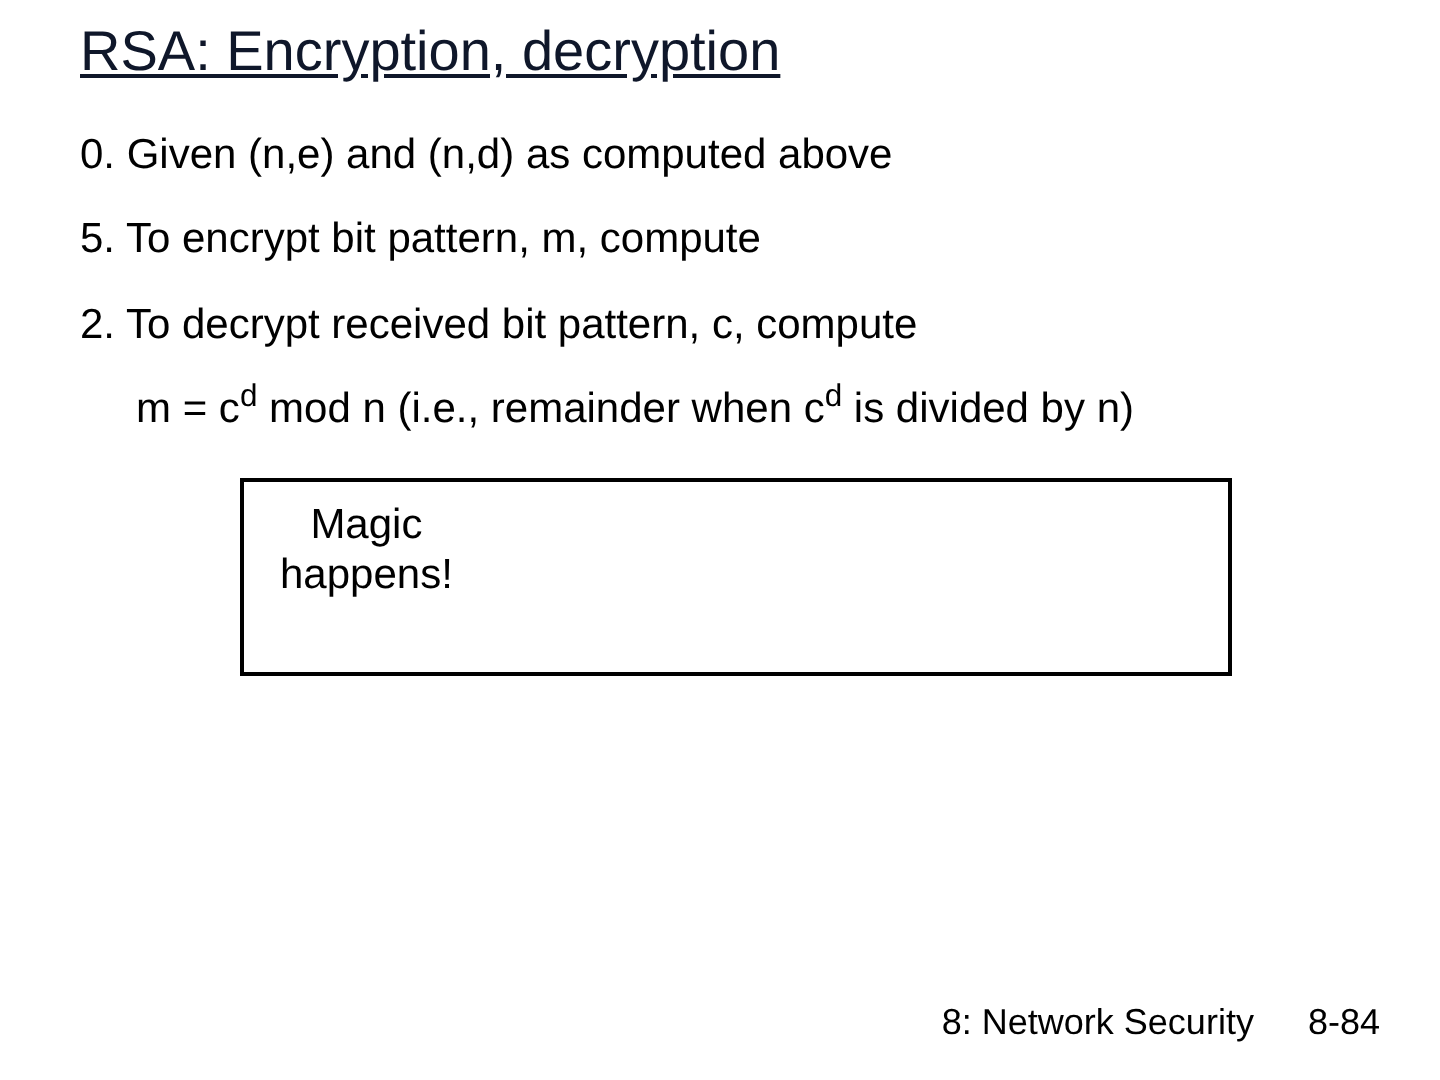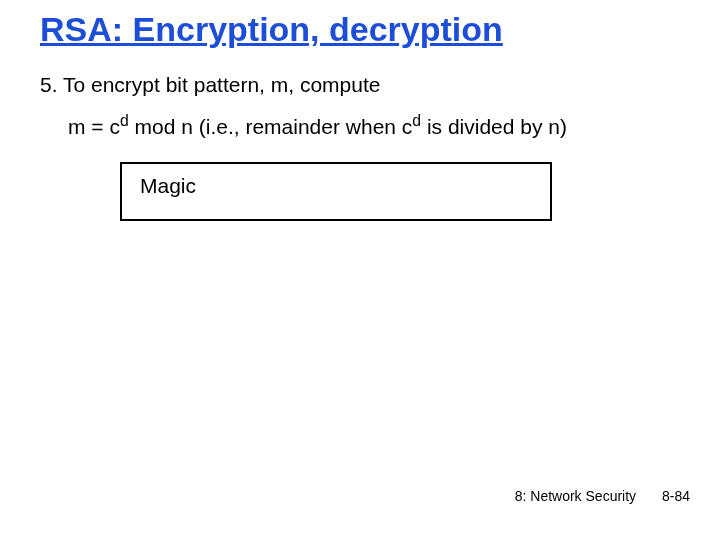--- a/index.html
+++ b/index.html
@@ -14,44 +14,44 @@
     box-sizing: border-box;
   }
   .slide {
     padding: 10px 30px 0 40px;
     box-sizing: border-box;
     width: 720px;
     height: 540px;
     position: relative;
   }
   .title {
-    font-size: 34px;
-    color: #1d4ed8;
+    font-size: 28px;
+    color: #0f172a;
     text-decoration: underline;
     margin: 0 0 22px 0;
-    font-weight: bold;
+    font-weight: normal;
   }
   .line {
     font-size: 21px;
     line-height: 1.35;
     margin-bottom: 14px;
   }
   .sub {
     margin-left: 28px;
   }
   sup {
     font-size: 0.75em;
     vertical-align: super;
     line-height: 0;
   }
   .magicbox {
     border: 2px solid #000;
-    padding: 10px 18px 21px 18px;
+    padding: 10px 18px 36px 18px;
     margin: 20px 0 0 80px;
-    width: 432px;
+    width: 496px;
     box-sizing: border-box;
     position: relative;
   }
   .magicrow {
     display: flex;
     align-items: flex-start;
     gap: 18px;
   }
   .magiclabel {
     font-size: 21px;
@@ -72,48 +72,51 @@
   }
   .underbrace-svg {
     display: block;
   }
   .underbrace-label {
     font-size: 20px;
     margin-top: -2px;
   }
   .footer {
     position: absolute;
-    bottom: 36px;
+    bottom: 18px;
     right: 30px;
-    font-size: 14px;
+    font-size: 18px;
     font-family: Arial, sans-serif;
     color: #000;
   }
   .footer .chap {
     margin-right: 22px;
   }
 </style>
 </head>
 <body>
 
 <div class="slide">
 
   <h1 class="title">RSA: Encryption, decryption</h1>
 
+  <div class="line">0.  Given (n,e) and (n,d) as computed above</div>
 
   <div class="line">5. To encrypt bit pattern, m, compute</div>
 
+  <div class="line">2. To decrypt received bit pattern, c, compute</div>
   <div class="line sub">
     <span>m = c</span><sup>d</sup><span> mod  n  (i.e., remainder when c</span><sup>d</sup><span> is divided by n)</span>
   </div>
 
   <div class="magicbox">
     <div class="magicrow">
       <div class="magiclabel">
         <div>Magic</div>
+        <div>happens!</div>
       </div>
     </div>
   </div>
 
   <div class="footer">
     <span class="chap">8: Network Security</span>
     <span>8-84</span>
   </div>
 
 </div>

